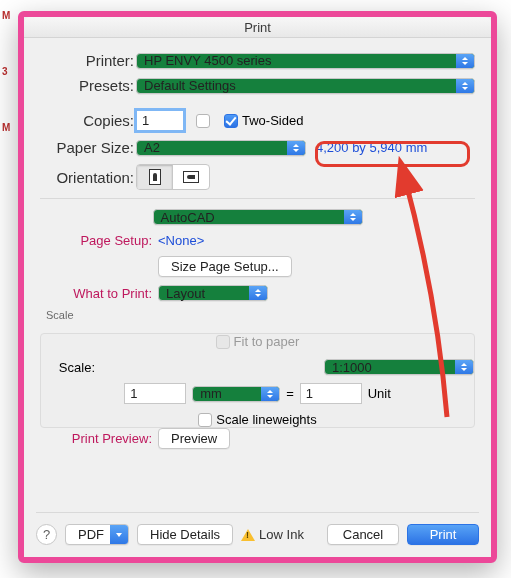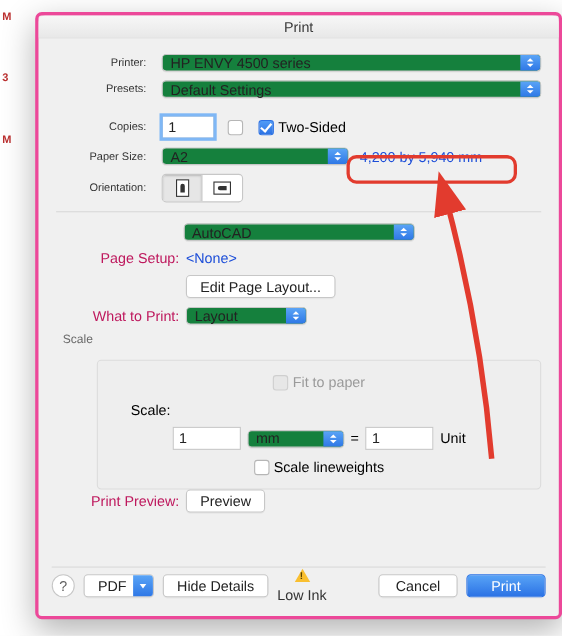--- a/index.html
+++ b/index.html
@@ -9,26 +9,26 @@
     font-family: -apple-system, "Helvetica Neue", Arial, sans-serif;
     font-size: 13px;
     background: #fff;
     width: 511px;
     height: 578px;
     position: relative;
     overflow:hidden;
   }
   .window {
     position: absolute;
-    left: 32px;
+    left: 18px;
     top: 11px;
     width: 479px;
     height: 552px;
     background: #f0f0f0;
-    border: 3px solid #ec4899;
+    border: 6px solid #ec4899;
     border-radius: 6px;
     box-shadow: 0 10px 30px rgba(0,0,0,0.3);
   }
   .titlebar {
     height: 21px;
     line-height: 21px;
     text-align: center;
     font-size: 13px;
     color: #3a3a3a;
     border-bottom: 1px solid #d4d4d4;
@@ -37,23 +37,23 @@
   }
   .content { padding: 14px 16px 10px 16px; }
   .row {
     display: flex;
     align-items: center;
     margin-bottom: 8px;
   }
   .label {
     width: 96px;
     text-align: right;
-    padding-right: 14px;
+    padding-right: 2px;
     color: #333;
-    font-size: 10px;
+    font-size: 15px;
   }
   .label2 {
     width: 118px;
     text-align: right;
     padding-right: 6px;
     color: #be185d;
     font-size: 13px;
   }
   .select {
     position: relative;
@@ -177,23 +177,21 @@
   }
   .btn.pdf .end::after{
     content:""; width:0;height:0;
     border-left:3px solid transparent;border-right:3px solid transparent;
     border-top:4px solid #fff;
   }
   .scalebox{
     border:1px solid #dcdcdc;
     border-radius:4px;
     background:#eeeeee;
-    padding:12px;
     margin-top:4px;
-    margin-left:37px;
   }
   .scaletitle{
     font-size:11px; color:#6a6a6a;
     margin:6px 0 12px 6px;
   }
   .bottombar{
     position:absolute;
     left:0; right:0; bottom:0;
     padding:8px 12px 12px 12px;
     display:flex;
@@ -201,21 +199,21 @@
     gap:8px;
   }
   .helpbtn{
     width:21px;height:21px;border-radius:50%;
     border:1px solid #c7c7c7;background:#fff;
     display:flex;align-items:center;justify-content:center;
     color:#5f5f5f;font-size:13px;
   }
   .warning{
     display:inline-flex;align-items:center;gap:4px;
-    font-size:13px;color:#333;flex-direction:column;
+    font-size:13px;color:#333;
   }
   .warning .tri{
     width:0;height:0;
     border-left:7px solid transparent;
     border-right:7px solid transparent;
     border-bottom:12px solid #f9bf2f;
     position:relative;
   }
   .warning .tri::after{
     content:"!";
@@ -334,39 +332,43 @@
         <div class="end"></div>
       </div>
     </div>
 
     <div class="row">
       <div class="label2">Page Setup:</div>
       <span class="static">&lt;None&gt;</span>
     </div>
     <div class="row">
       <div class="label2"></div>
-      <button class="btn">Edit Page Layout...</button>
+      <button class="btn">Size Page Setup...</button>
     </div>
 
     <div class="row">
       <div class="label2">What to Print:</div>
       <div class="select" style="width:110px">
         <span>Layout</span>
         <div class="end"></div>
       </div>
     </div>
 
     <div class="scaletitle">Scale</div>
     <div class="scalebox">
       <div class="row" style="justify-content:center;margin-bottom:10px">
         <span class="chk disabled"></span>
         <span style="color:#9a9a9a">Fit to paper</span>
       </div>
       <div class="row" style="justify-content:space-between;margin-bottom:8px">
         <span style="width:60px;text-align:right;padding-right:6px">Scale:</span>
+        <div class="select" style="width:150px">
+          <span>1:1000</span>
+          <div class="end"></div>
+        </div>
       </div>
       <div class="row" style="justify-content:center;gap:6px;margin-bottom:8px">
         <input class="input" style="width: 62px;" value="1">
         <div class="select" style="width:88px">
           <span>mm</span>
           <div class="end"></div>
         </div>
         <span>=</span>
         <input class="input" style="width: 62px;" value="1">
         <span>Unit</span>

